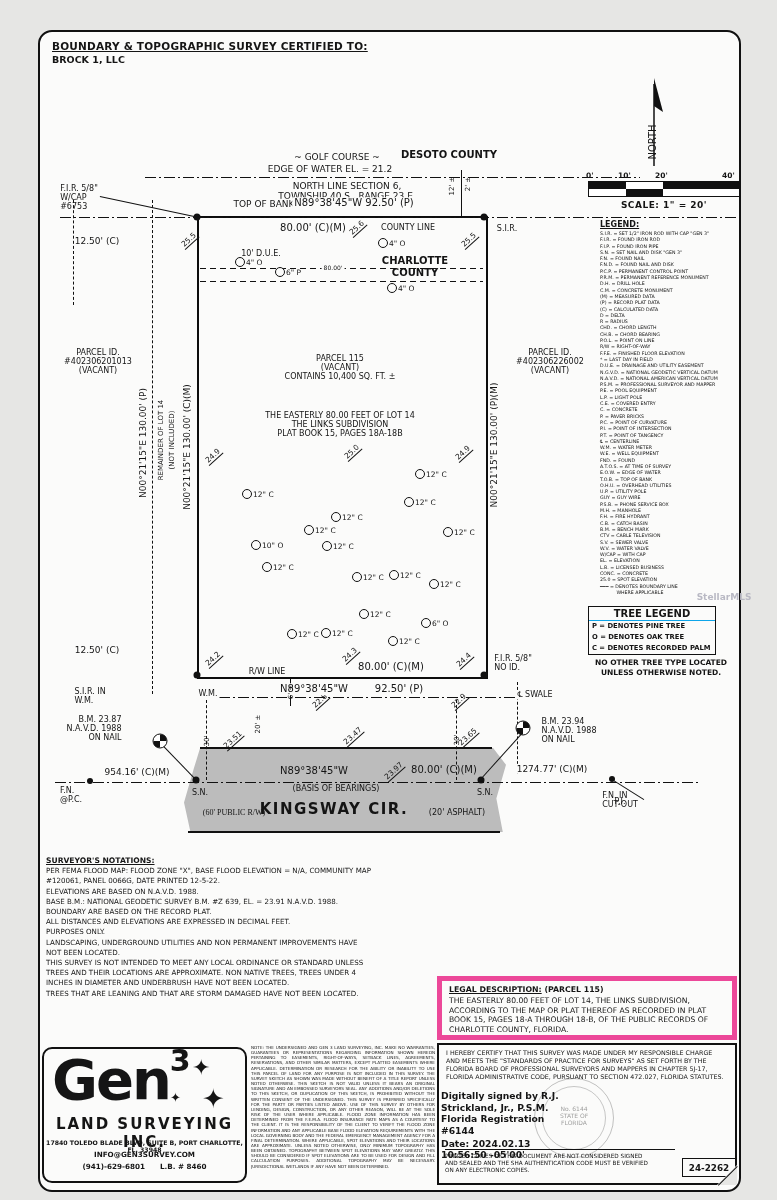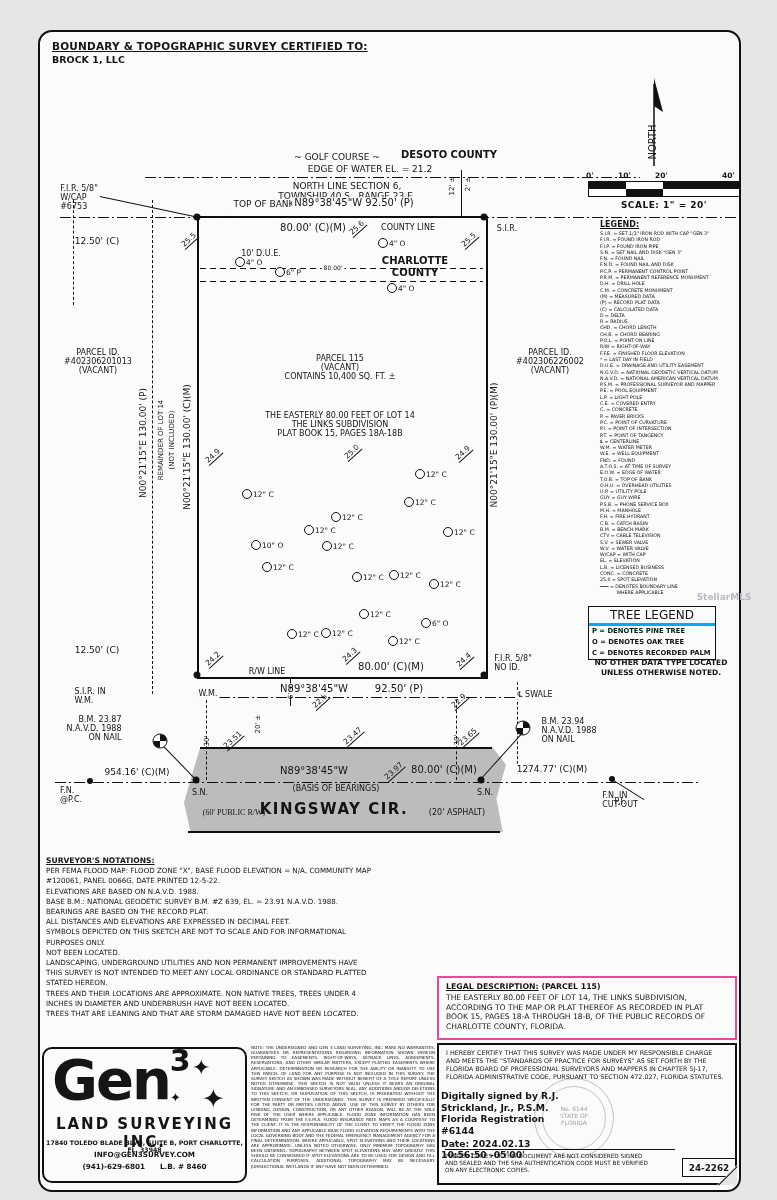--- a/index.html
+++ b/index.html
@@ -68,32 +68,32 @@
   .scalebar .row i.w2{width:76px}
   .scalebar .cap{font-size:9px;font-weight:bold;text-align:center;margin-top:3px;letter-spacing:.5px}
 
   
   .legendbox{position:absolute;left:600px;top:220px;width:140px}
   .legendbox .lt{font-size:8px;font-weight:bold;text-decoration:underline;margin-bottom:2px}
   .legendbox .li{font-size:4.7px;line-height:6.3px;white-space:pre-line}
 
   
   .treelegend{position:absolute;left:588px;top:606px;width:126px;border:1px solid #111;background:#fbfbfa}
-  .treelegend .tt{font-size:12px;font-weight:normal;text-align:center;border-bottom:3px solid #0ea5e9;padding:1px 0}
+  .treelegend .tt{font-size:10px;font-weight:bold;text-align:center;border-bottom:1px solid #0ea5e9;padding:1px 0}
   .treelegend .ti{font-size:6.8px;line-height:9px;padding:1px 3px;font-weight:bold}
   .treenote{position:absolute;left:586px;top:658px;width:150px;font-size:7.5px;font-weight:bold;
             text-align:center;line-height:10px;white-space:pre-line}
 
   
   .notes{position:absolute;left:46px;top:856px;width:396px}
   .notes .nt{font-size:7.6px;font-weight:bold;text-decoration:underline;line-height:10.2px}
   .notes .nl{font-size:7.1px;line-height:10.2px;white-space:pre-line}
 
   
-  .legal{position:absolute;left:437px;top:976px;width:300px;height:64px;border:2px solid #ec4899;
+  .legal{position:absolute;left:437px;top:976px;width:300px;height:64px;border:5px solid #ec4899;
          box-sizing:border-box;padding:4px 7px;background:#fbfbfa}
   .legal .lt{font-size:7.8px;font-weight:bold;margin-bottom:2px}
   .legal .lt u{text-decoration:underline}
   .legal .lb{font-size:7.6px;line-height:9.6px;white-space:pre-line}
 
   
   .logoP{position:absolute;left:42px;top:1047px;width:205px;height:136px;border:2px solid #111;
          border-radius:10px;box-sizing:border-box;background:#fbfbfa;overflow:hidden}
   .logoP .gen{position:absolute;left:8px;top:-6px;font-size:56px;font-weight:bold;letter-spacing:-2px}
   .logoP .gen sup{font-size:30px;vertical-align:28px}
@@ -240,21 +240,21 @@
 
   <div class="treelegend">
     <div class="tt">TREE LEGEND</div>
     <div>
 
     <div class="ti">P = DENOTES PINE TREE</div>
         <div class="ti">O = DENOTES OAK TREE</div>
         <div class="ti">C = DENOTES RECORDED PALM</div>
       </div>
   </div>
-  <div class="treenote">NO OTHER DATA TYPE LOCATED
+  <div class="treenote">NO OTHER TREE TYPE LOCATED
 UNLESS OTHERWISE NOTED.</div>
 
   <div class="road"></div>
   <div class="parcel"></div>
 
   <div>
 
   <div class="hl dd" style="left: 145px; top: 177px; width: 495px;"></div>
       <div class="hl dd" style="left: 60px; top: 217px; width: 676px;"></div>
       <div class="hl dash" style="left: 200px; top: 268px; width: 283px;"></div>
@@ -419,21 +419,21 @@
       <div class="spot" style="left: 459px; top: 701px;">22.9</div>
       <div class="spot" style="left: 233px; top: 740px;">23.51</div>
       <div class="spot" style="left: 353px; top: 736px;">23.47</div>
       <div class="spot" style="left: 468px; top: 737px;">23.65</div>
       <div class="spot" style="left: 394px; top: 771px;">23.97</div>
     </div>
   <div>
 
   <div class="lbl s9" style="left: 337px; top: 157px;">~ GOLF COURSE ~</div>
       <div class="lbl s10 b" style="left: 449px; top: 155px;">DESOTO COUNTY</div>
-      <div class="lbl s9 bg" style="left: 330px; top: 169px; margin-left: 40px;">EDGE OF WATER EL. = 21.2</div>
+      <div class="lbl s9 bg" style="left: 330px; top: 169px;">EDGE OF WATER EL. = 21.2</div>
       <div class="lbl s9 bg" style="left: 347px; top: 191px;">NORTH LINE SECTION 6,
 TOWNSHIP 40 S., RANGE 23 E.</div>
       <div class="lbl ta-l" style="left: 79px; top: 198px;">F.I.R. 5/8"
 W/CAP
 #6753</div>
       <div class="lbl s9 bg" style="left: 264px; top: 204px;">TOP OF BANK</div>
       <div class="lbl s10 bg" style="left: 354px; top: 203px;">N89°38'45"W  92.50' (P)</div>
       <div class="lbl s10 bg" style="left: 313px; top: 228px;">80.00' (C)(M)</div>
       <div class="lbl bg" style="left: 408px; top: 228px;">COUNTY LINE</div>
       <div class="lbl" style="left: 507px; top: 229px;">S.I.R.</div>
@@ -505,28 +505,26 @@
     </div>
 
   <div class="notes">
     <div class="nt">SURVEYOR'S NOTATIONS:</div>
     <div>
 
     <div class="nl">PER FEMA FLOOD MAP: FLOOD ZONE "X", BASE FLOOD ELEVATION = N/A, COMMUNITY MAP</div>
         <div class="nl">#120061, PANEL 0066G, DATE PRINTED 12-5-22.</div>
         <div class="nl">ELEVATIONS ARE BASED ON N.A.V.D. 1988.</div>
         <div class="nl">BASE B.M.: NATIONAL GEODETIC SURVEY B.M. #Z 639, EL. = 23.91 N.A.V.D. 1988.</div>
-        <div class="nl">BEARINGS ARE BASED ON THE RECORD PLAT.</div>
+        <div class="nl">BOUNDARY ARE BASED ON THE RECORD PLAT.</div>
         <div class="nl">ALL DISTANCES AND ELEVATIONS ARE EXPRESSED IN DECIMAL FEET.</div>
-        <div class="nl">SYMBOLS DEPICTED ON THIS SKETCH ARE NOT TO SCALE AND FOR INFORMATIONAL</div>
         <div class="nl">PURPOSES ONLY.</div>
+        <div class="nl">LANDSCAPING, UNDERGROUND UTILITIES AND NON PERMANENT IMPROVEMENTS HAVE</div>
         <div class="nl">NOT BEEN LOCATED.</div>
-        <div class="nl">LANDSCAPING, UNDERGROUND UTILITIES AND NON PERMANENT IMPROVEMENTS HAVE</div>
-        <div class="nl">THIS SURVEY IS NOT INTENDED TO MEET ANY LOCAL ORDINANCE OR STANDARD PLATTED</div>
-        <div class="nl">STATED HEREON.</div>
+        <div class="nl">THIS SURVEY IS NOT INTENDED TO MEET ANY LOCAL ORDINANCE OR STANDARD UNLESS</div>
         <div class="nl">TREES AND THEIR LOCATIONS ARE APPROXIMATE. NON NATIVE TREES, TREES UNDER 4</div>
         <div class="nl">INCHES IN DIAMETER AND UNDERBRUSH HAVE NOT BEEN LOCATED.</div>
         <div class="nl">TREES THAT ARE LEANING AND THAT ARE STORM DAMAGED HAVE NOT BEEN LOCATED.</div>
       </div>
   </div>
 
   <div class="legal">
     <div class="lt"><u>LEGAL DESCRIPTION:</u><span> (PARCEL 115)</span></div>
     <div class="lb">THE EASTERLY 80.00 FEET OF LOT 14, THE LINKS SUBDIVISION,
 ACCORDING TO THE MAP OR PLAT THEREOF AS RECORDED IN PLAT

